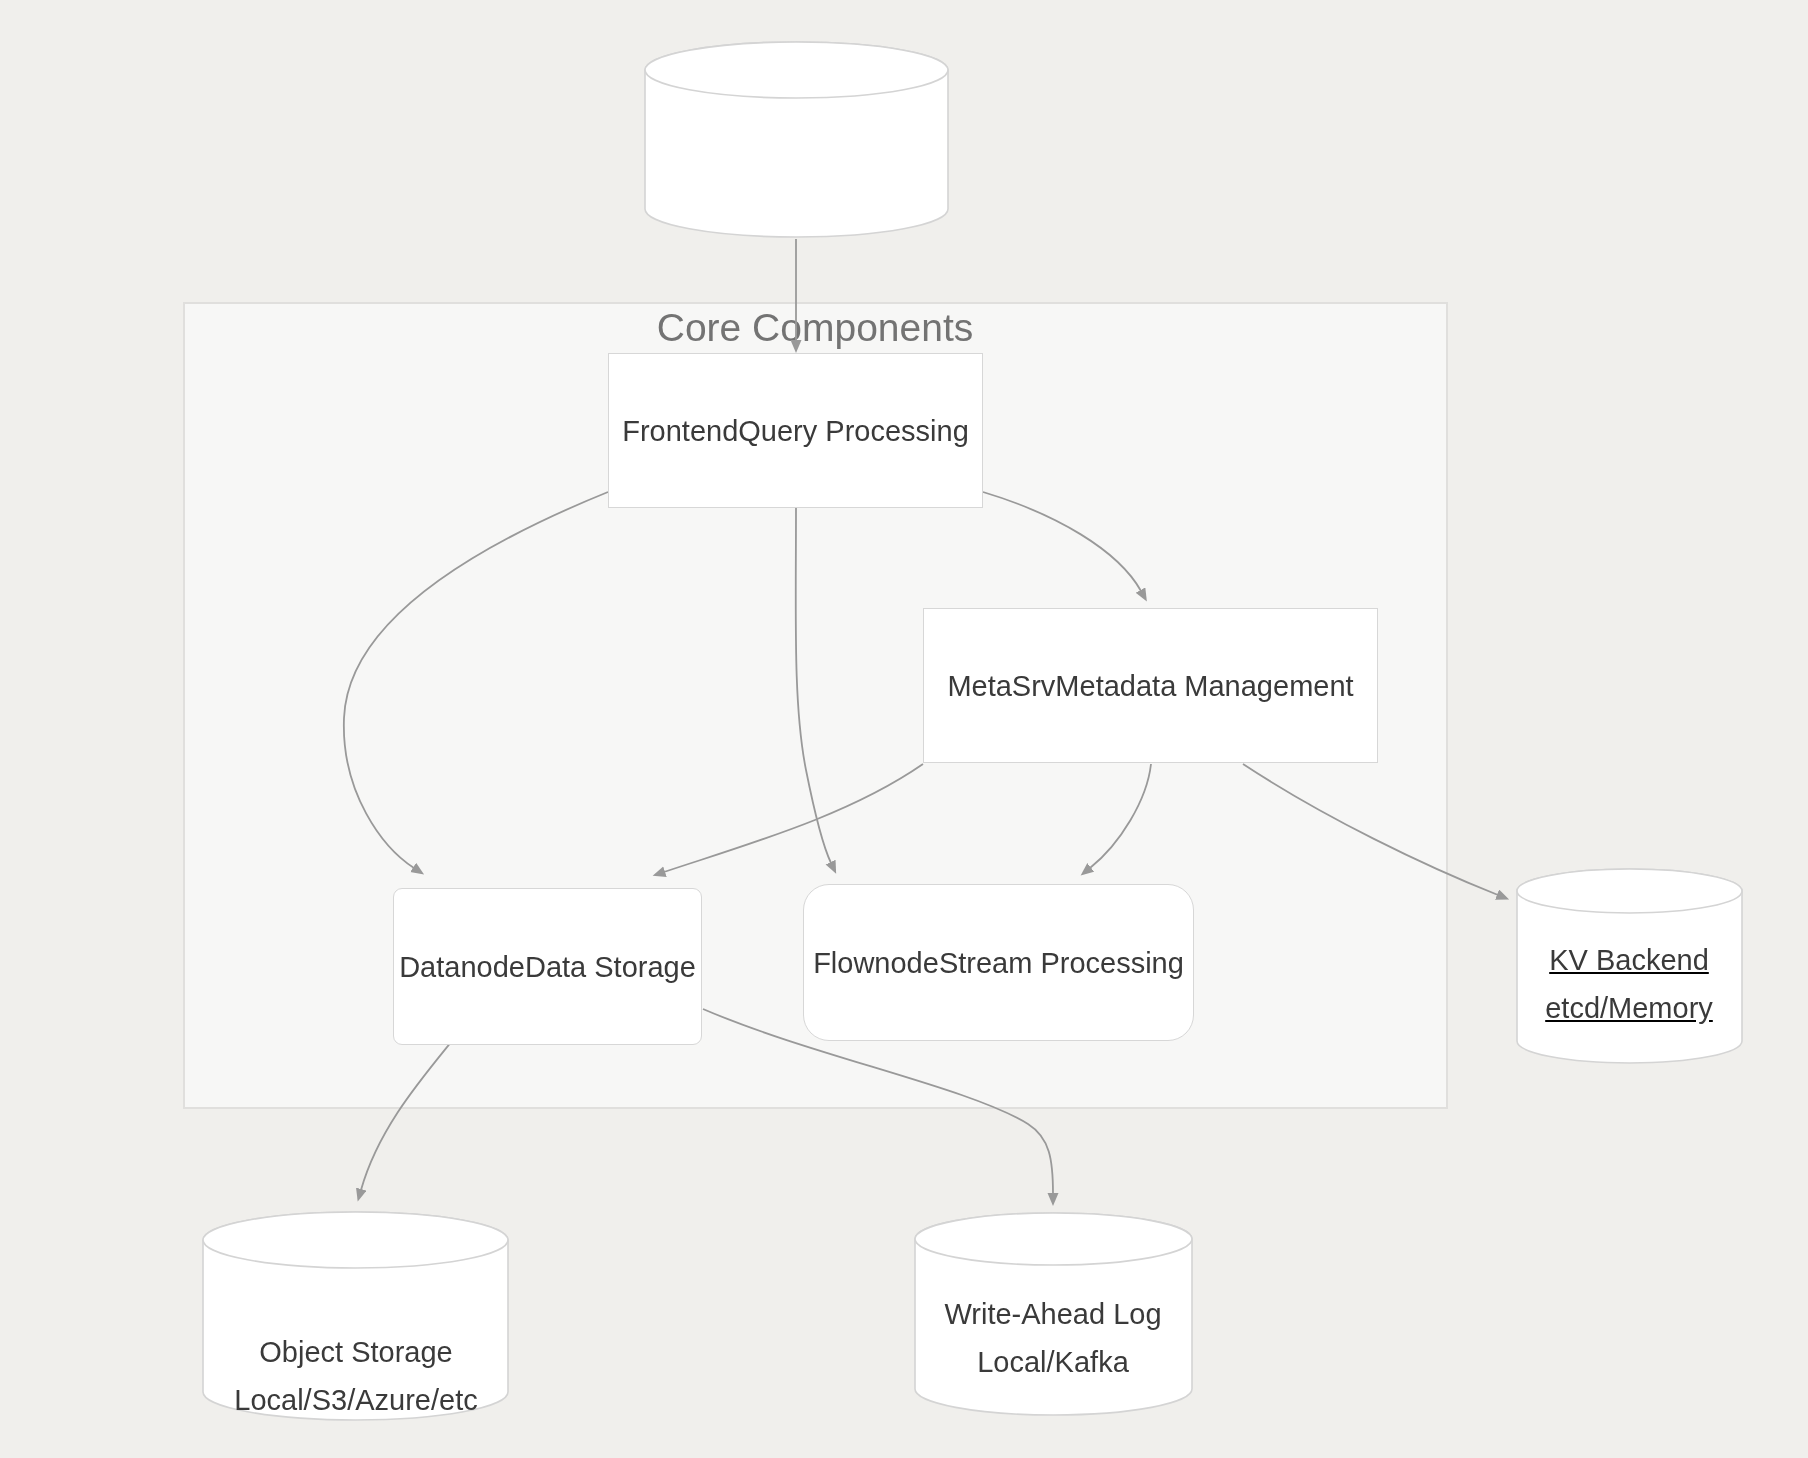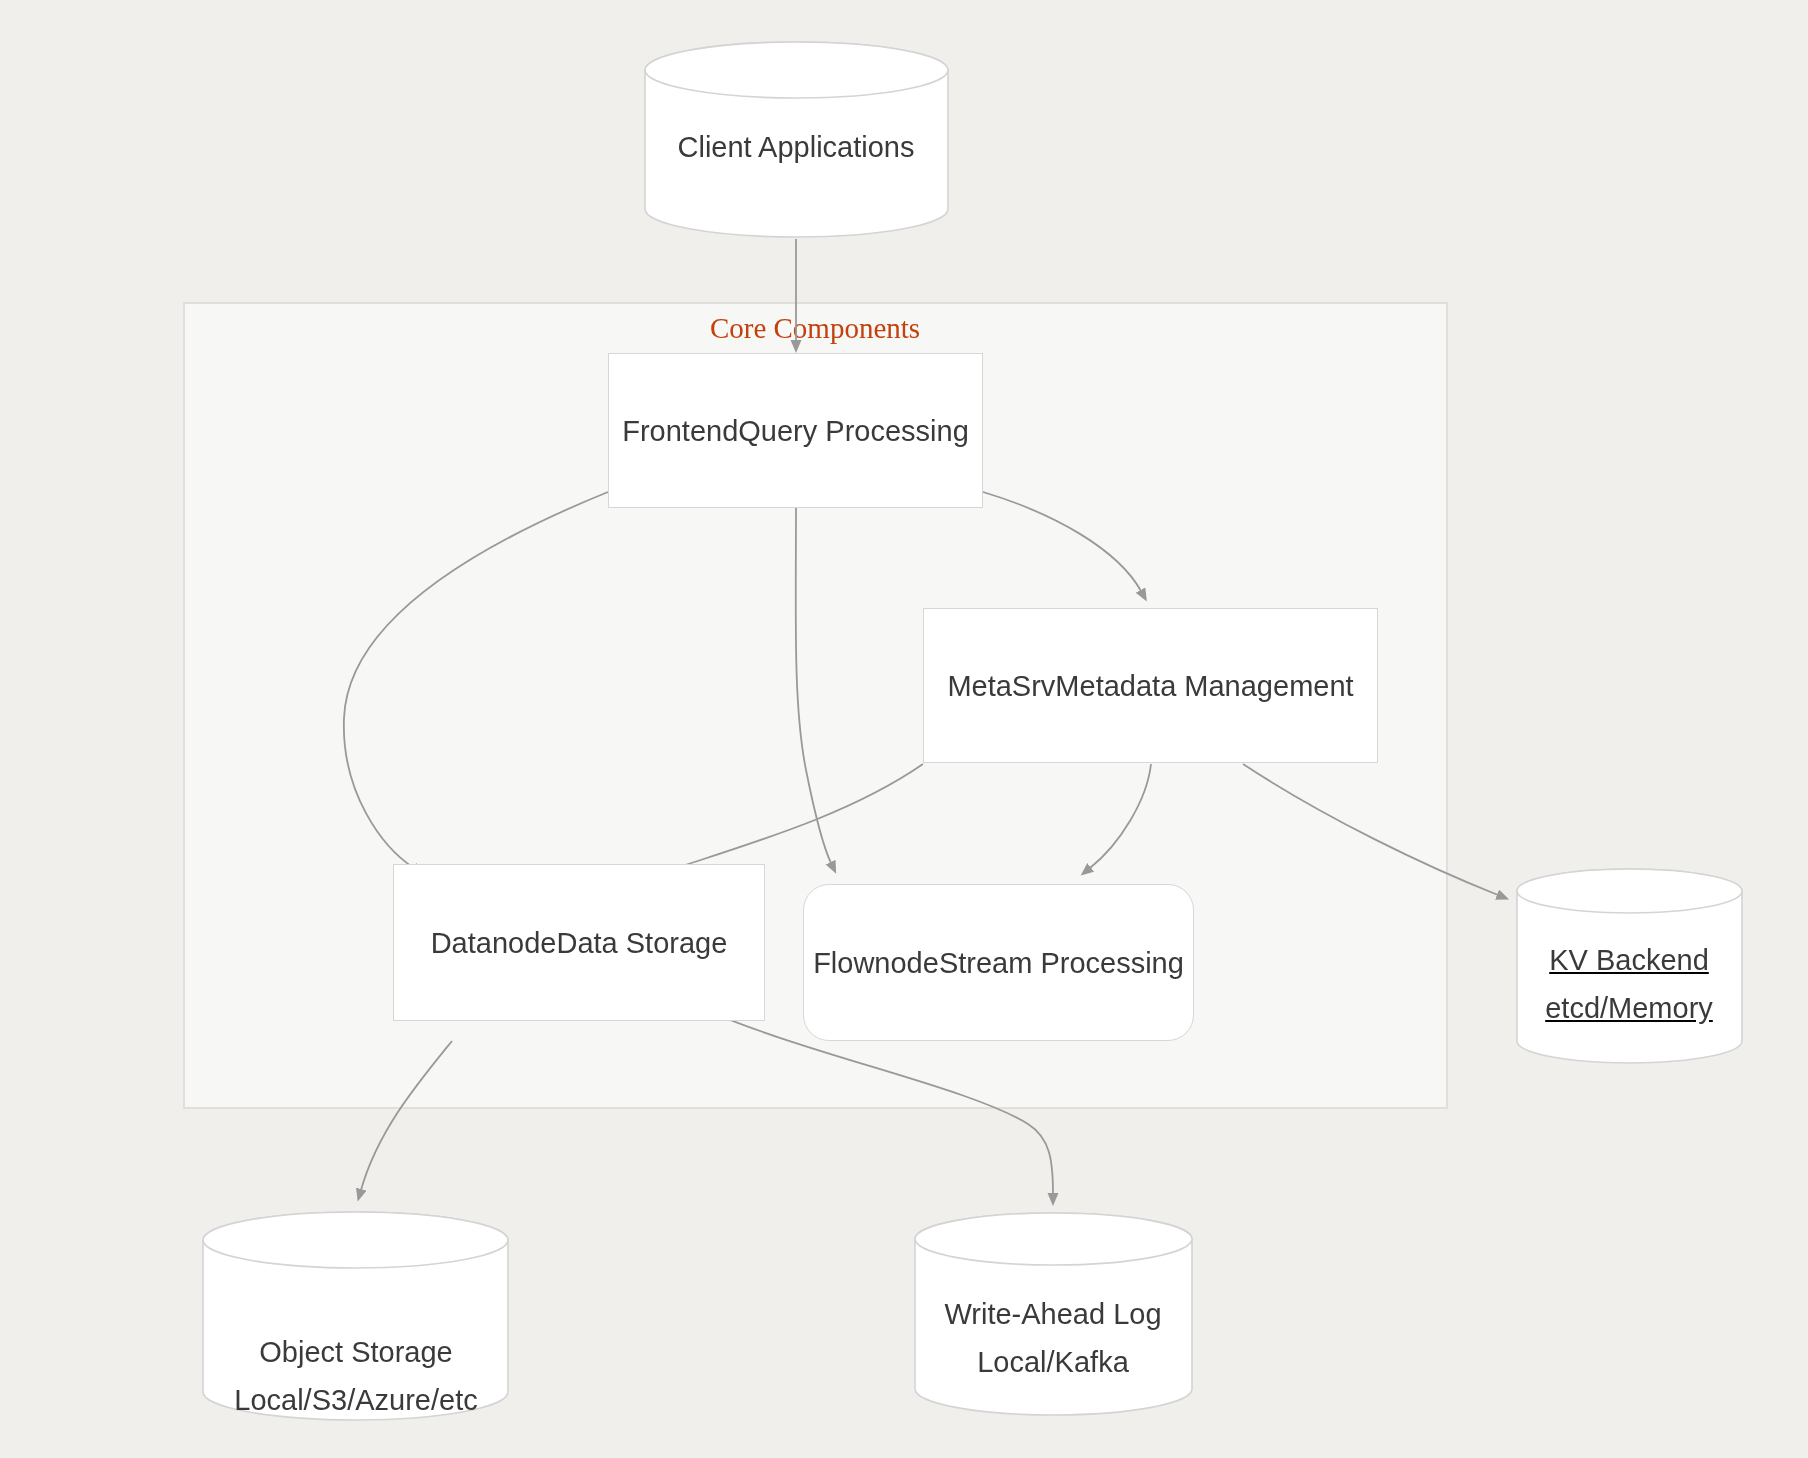--- a/index.html
+++ b/index.html
@@ -9,39 +9,39 @@
     font-family:"Liberation Sans", sans-serif;
     overflow:hidden;
   }
   .stage{position:relative;width:1808px;height:1458px;}
   .subgraph{
     position:absolute;left:183px;top:302px;width:1265px;height:807px;
     background:#f7f7f6;border:2px solid #e0dfdd;box-sizing:border-box;
   }
   .subgraph-label{
     position:absolute;left:815px;top:328px;transform:translate(-50%,-50%);
-    font-size:29px;color:#c2410c;white-space:nowrap;font-family:Liberation Serif, serif;
+    font-size:39px;color:#737373;white-space:nowrap;
   }
   svg.layer{position:absolute;left:0;top:0;width:1808px;height:1458px;}
   .edge{fill:none;stroke:#999999;stroke-width:1.8px;}
   .cyl-body,.cyl-top{fill:#ffffff;stroke:#d4d4d4;stroke-width:1.6px;}
   .node{
     position:absolute;background:#ffffff;border:1.6px solid #d7d7d7;
     box-sizing:border-box;display:flex;flex-direction:row;
     align-items:center;justify-content:center;
   }
   .node-label,.cyl-label{
     font-size:29px;color:#3a3a3a;line-height:48px;text-align:center;white-space:nowrap;
   }
   .cyl-label-wrap{
     position:absolute;transform:translate(-50%,-50%);text-align:center;
   }
   .n-frontend{left:608px;top:353px;width:375px;height:155px;}
   .n-metasrv{left:923px;top:608px;width:455px;height:155px;}
-  .n-datanode{left:393px;top:864px;width:372px;height:157px;}
+  .n-datanode{left:393px;top:888px;width:309px;height:157px;border-radius:9px;}
   .n-flownode{left:803px;top:884px;width:391px;height:157px;border-radius:26px;}
   .lbl-client{left:796px;top:147px;}
   .lbl-kv{left:1629px;top:984px;text-decoration:underline;}
   .lbl-objectstorage{left:356px;top:1336px;margin-top:40px;}
   .lbl-wal{left:1053px;top:1338px;}
 </style>
 </head>
 <body>
 
 <div class="stage">
@@ -100,23 +100,20 @@
   <div class="node n-datanode">
     <div class="node-label">Datanode</div>
     <div class="node-label">Data Storage</div>
   </div>
 
   <div class="node n-flownode">
     <div class="node-label">Flownode</div>
     <div class="node-label">Stream Processing</div>
   </div>
 
-  <div class="cyl-label-wrap lbl-client">
-    <div class="cyl-label">Client Applications</div>
-  </div>
 
   <div class="cyl-label-wrap lbl-kv">
     <div class="cyl-label">KV Backend</div>
     <div class="cyl-label">etcd/Memory</div>
   </div>
 
   <div class="cyl-label-wrap lbl-objectstorage">
     <div class="cyl-label">Object Storage</div>
     <div class="cyl-label">Local/S3/Azure/etc</div>
   </div>

